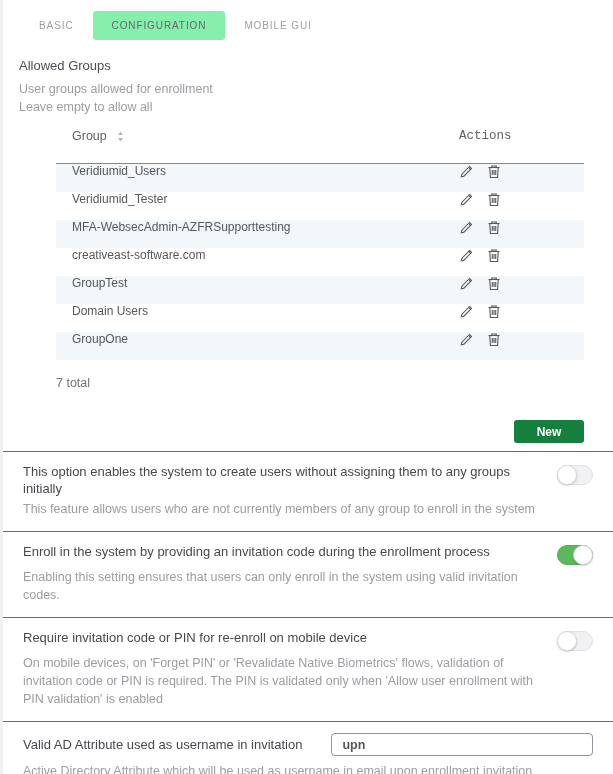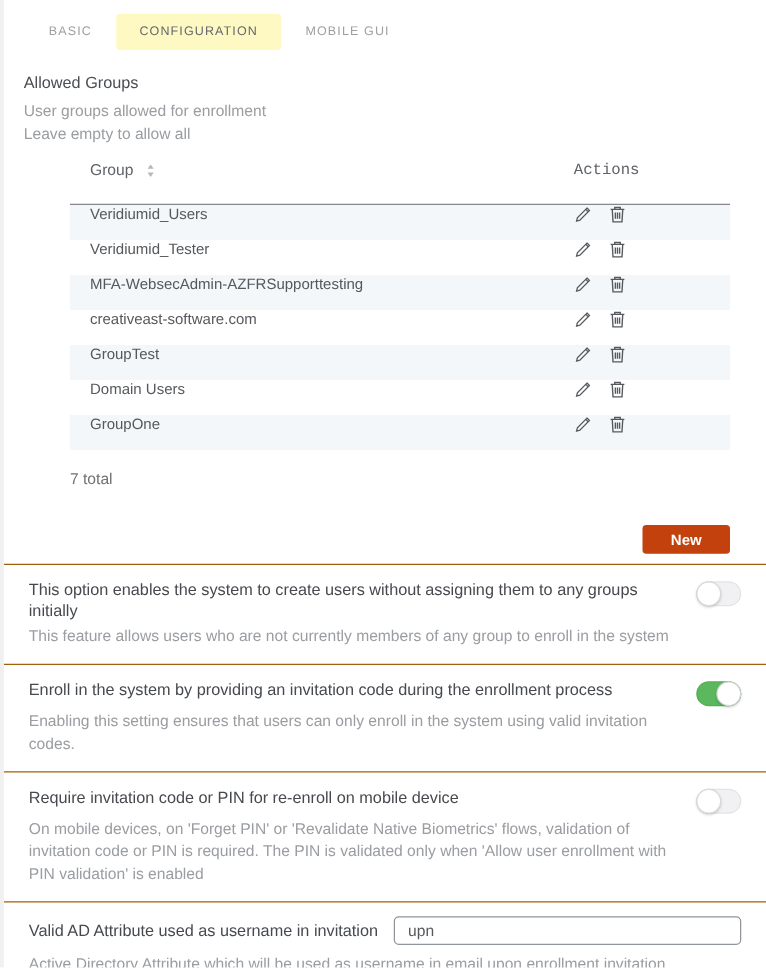--- a/index.html
+++ b/index.html
@@ -20,21 +20,21 @@
   
   .tabs {
     display: flex; align-items: flex-end;
     padding: 8px 0 0 17px; height: 40px;
   }
   .tab {
     font-size: 10px; letter-spacing: 0.9px; text-transform: uppercase;
     color: #9ca0a4; padding: 9px 19px; cursor: pointer;
     border-radius: 3px; white-space: nowrap;
   }
-  .tab.active { background: #fef9c3; color: #64676b; }
+  .tab.active { background: #86efac; color: #64676b; }
 
   
   .groups-section { padding: 18px 20px 0 16px; }
   .section-title { font-size: 13px; color: #4a4d52; margin-bottom: 7px; }
   .section-desc { font-size: 12.5px; color: #9a9da1; line-height: 18px; }
 
   .table { margin: 10px 0 0 37px; width: 528px; }
   .thead {
     display: flex; align-items: flex-start;
     height: 38px; padding: 3px 0 0 16px;
@@ -49,21 +49,21 @@
   .row:nth-child(odd) { background: #f3f7fa; }
   .cell-group { flex: 1; font-size: 12px; color: #55585c; }
   .cell-actions { width: 125px; display: flex; align-items: center; gap: 13px; }
   .icon-btn { display: inline-flex; cursor: pointer; background: none; border: none; padding: 0; }
 
   .total { margin-top: 16px; font-size: 12.5px; color: #6f7276; }
 
   .new-row { display: flex; justify-content: flex-end; margin-top: 30px; }
   .btn-new {
     width: 70px; height: 23px; border: none; border-radius: 3px;
-    background: #c2410c; color: #fff; font-size: 12px; font-weight: bold;
+    background: #15803d; color: #fff; font-size: 12px; font-weight: bold;
     font-family: "Liberation Sans", sans-serif; cursor: pointer;
   }
 
   
   .settings { margin-top: 8px; }
   .setting { padding: 11px 20px 13px 20px; border-top: 1px solid #a16207; }
   .setting-head { display: flex; align-items: flex-start; justify-content: space-between; }
   .setting-title { font-size: 13px; color: #46494e; line-height: 17px; max-width: 520px; }
   .setting-desc { margin-top: 3px; font-size: 12.5px; color: #9a9da1; line-height: 18px; max-width: 522px; }
 
@@ -76,24 +76,24 @@
     position: absolute; top: -1px; left: -1px; width: 20px; height: 20px;
     border-radius: 50%; background: #fff; border: 1px solid #d9d9db;
     box-shadow: 0 1px 2px rgba(0,0,0,0.18);
   }
   .toggle.on { background: #5cb85c; border-color: #54ad54; }
   .toggle.on .knob { left: auto; right: -1px; border-color: #cfd3cf; }
 
   .ad-row { display: flex; align-items: center; }
   .ad-label { font-size: 13px; color: #46494e; white-space: nowrap; }
   .ad-input {
-    flex: 1; margin-left: 13px; height: 23px;
+    flex: 1; margin-left: 29px; height: 23px;
     border: 1px solid #8f959a; border-radius: 4px;
     padding: 0 10px; font-size: 12.5px; color: #55585c;
-    font-family: "Liberation Sans", sans-serif; outline: none;
+    font-family: "Liberation Sans", sans-serif; outline: none; font-weight: bold;
   }
   .ad-desc { margin-top: 6px; }
 </style>
 </head>
 <body>
 
 <div class="left-strip"></div>
 
 <div class="page">
 

